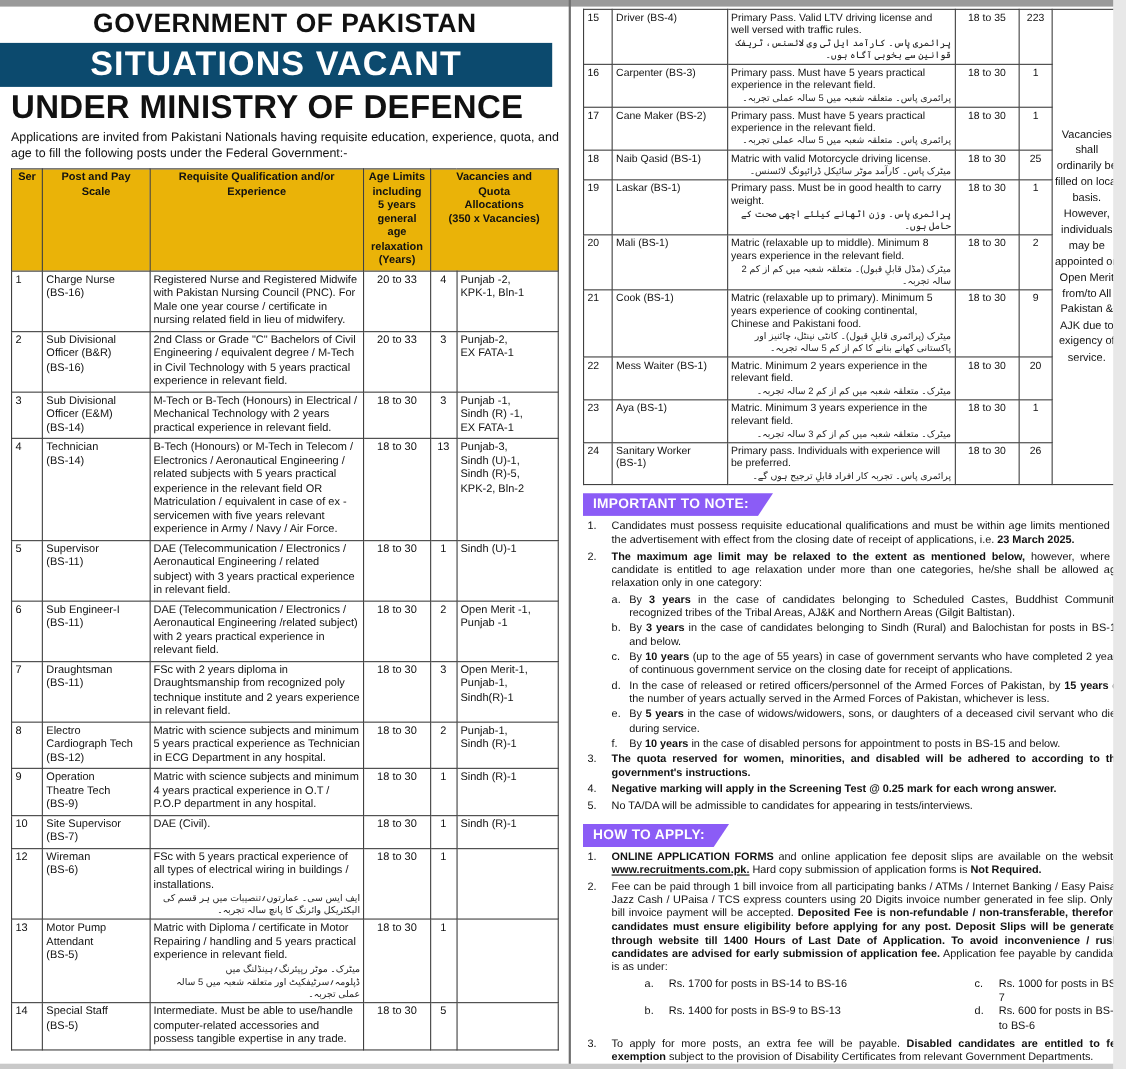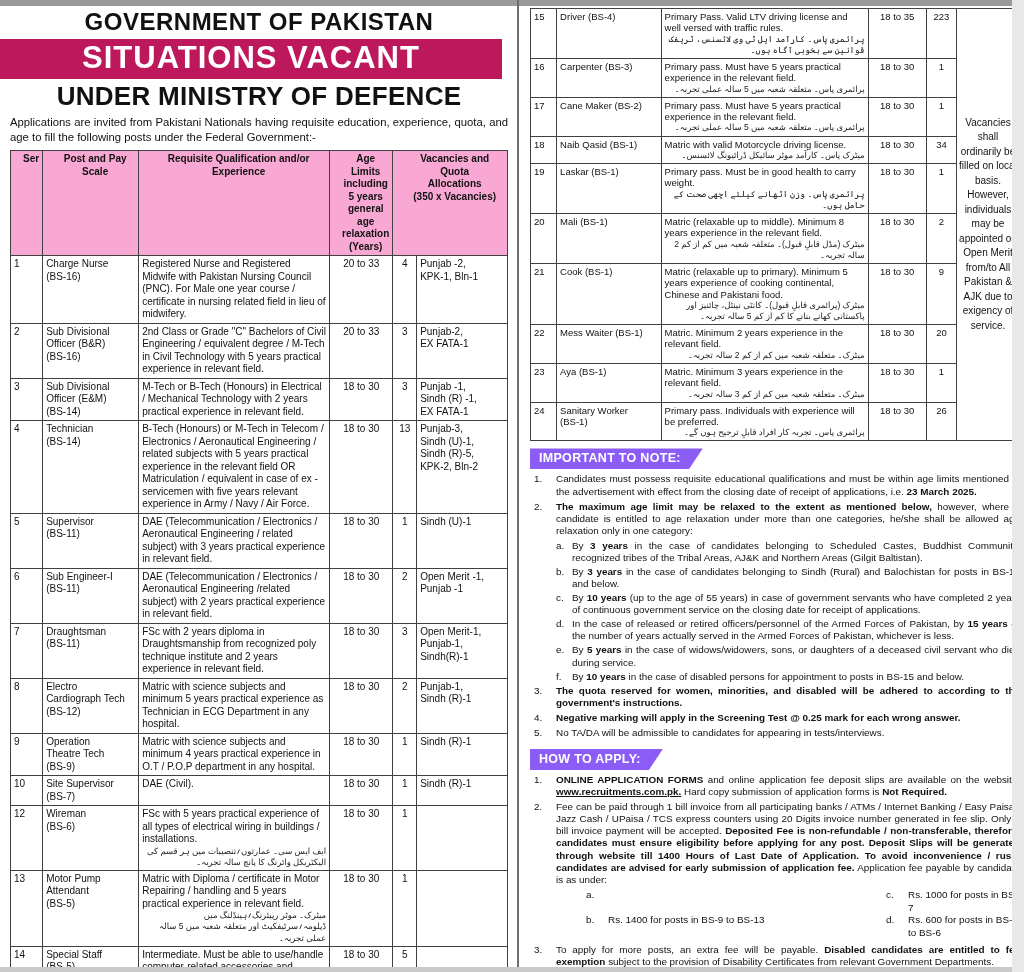--- a/index.html
+++ b/index.html
@@ -5,28 +5,28 @@
   html,body{margin:0;padding:0;background:#e8e8e8;}
   .page{position:relative;width:1012px;height:972px;background:#ffffff;overflow:hidden;
         font-family:"Liberation Sans",sans-serif;color:#111;}
   .top-strip{position:absolute;left:0;top:0;width:1024px;height:6px;background:#9a9a9a;}
   .bottom-strip{position:absolute;left:0;bottom:0;width:1024px;height:5px;background:#c9c9c9;}
   .col-divider{position:absolute;left:517px;top:0;width:2px;height:972px;background:#6e6e6e;}
 
   
   .col-left{position:absolute;left:10px;top:8px;width:498px;}
   .gov-title{font-size:24px;font-weight:bold;text-align:center;letter-spacing:.5px;}
-  .banner{margin:3px 0 2px -10px;width:502px;background:#be185d;color:#fff;text-align:center;
+  .banner{margin:3px 0 2px -10px;width:502px;background:#0c4a6e;color:#fff;text-align:center;
           font-size:31px;font-weight:bold;letter-spacing:1px;padding:1px 0 3px 0;}
-  .subtitle{font-size:26px;font-weight:bold;text-align:center;letter-spacing:.3px;}
+  .subtitle{font-size:30px;font-weight:bold;letter-spacing:.3px;}
   .intro{font-size:11.3px;line-height:1.3;text-align:justify;margin:3px 0 6px 0;}
 
   table.jobs{border-collapse:collapse;width:100%;}
   table.jobs th,table.jobs td{border:1px solid #404040;vertical-align:top;padding:2px 3px;}
-  table.jobs th{background:#f9a8d4;font-weight:bold;text-align:center;font-size:10px;line-height:1.25;padding-left:12px;}
+  table.jobs th{background:#eab308;font-weight:bold;text-align:center;font-size:10px;line-height:1.25;}
   table.left-t td{font-size:10px;line-height:1.25;}
   .pre{white-space:pre-line;}
   td.c-ser{text-align:left;}
   td.c-age,td.c-count{text-align:center;margin-top:12px;}
   .urdu{direction:rtl;text-align:right;font-size:8.5px;line-height:1.3;white-space:pre-line;color:#222;}
 
   
   .col-right{position:absolute;left:530px;top:8px;width:490px;}
   .rt-wrap{display:flex;align-items:stretch;}
   table.right-t{flex:1 1 auto;}
@@ -308,21 +308,21 @@
             <td class="c-count">1</td>
           </tr>
             <tr>
             <td class="c-ser">18</td>
             <td class="pre">Naib Qasid (BS-1)</td>
             <td>
               <div>Matric with valid Motorcycle driving license.</div>
               <div class="urdu">میٹرک پاس۔ کارآمد موٹر سائیکل ڈرائیونگ لائسنس۔</div>
             </td>
             <td class="c-age">18 to 30</td>
-            <td class="c-count">34</td>
+            <td class="c-count">25</td>
           </tr>
             <tr>
             <td class="c-ser">19</td>
             <td class="pre">Laskar (BS-1)</td>
             <td>
               <div>Primary pass. Must be in good health to carry weight.</div>
               <div class="urdu">پرائمری پاس۔ وزن اٹھانے کیلئے اچھی صحت کے حامل ہوں۔</div>
             </td>
             <td class="c-age">18 to 30</td>
             <td class="c-count">1</td>
@@ -441,20 +441,21 @@
         <span class="marker">1.</span>
         <div class="ntext"><span class="b">ONLINE APPLICATION FORMS</span><span> and online application fee deposit slips are available on the website: </span><span class="b u">www.recruitments.com.pk.</span><span> Hard copy submission of application forms is </span><span class="b">Not Required.</span></div>
       </div>
         <div class="note-item">
         <span class="marker">2.</span>
         <div class="ntext"><span>Fee can be paid through 1 bill invoice from all participating banks / ATMs / Internet Banking / Easy Paisa / Jazz Cash / UPaisa / TCS express counters using 20 Digits invoice number generated in fee slip. Only 1 bill invoice payment will be accepted. </span><span class="b">Deposited Fee is non-refundable / non-transferable, therefore, candidates must ensure eligibility before applying for any post. Deposit Slips will be generated through website till 1400 Hours of Last Date of Application. To avoid inconvenience / rush, candidates are advised for early submission of application fee.</span><span>  Application fee payable by candidate is as under:</span></div>
       </div>
       <div class="fee-grid">
         <div class="fee-cell">
           <span class="marker">a.</span>
+          <span>Rs. 1700 for posts in BS-14 to BS-16</span>
         </div>
           <div class="fee-cell">
           <span class="marker">c.</span>
           <span>Rs. 1000 for posts in BS-7</span>
         </div>
           <div class="fee-cell">
           <span class="marker">b.</span>
           <span>Rs. 1400 for posts in BS-9 to BS-13</span>
         </div>
           <div class="fee-cell">

